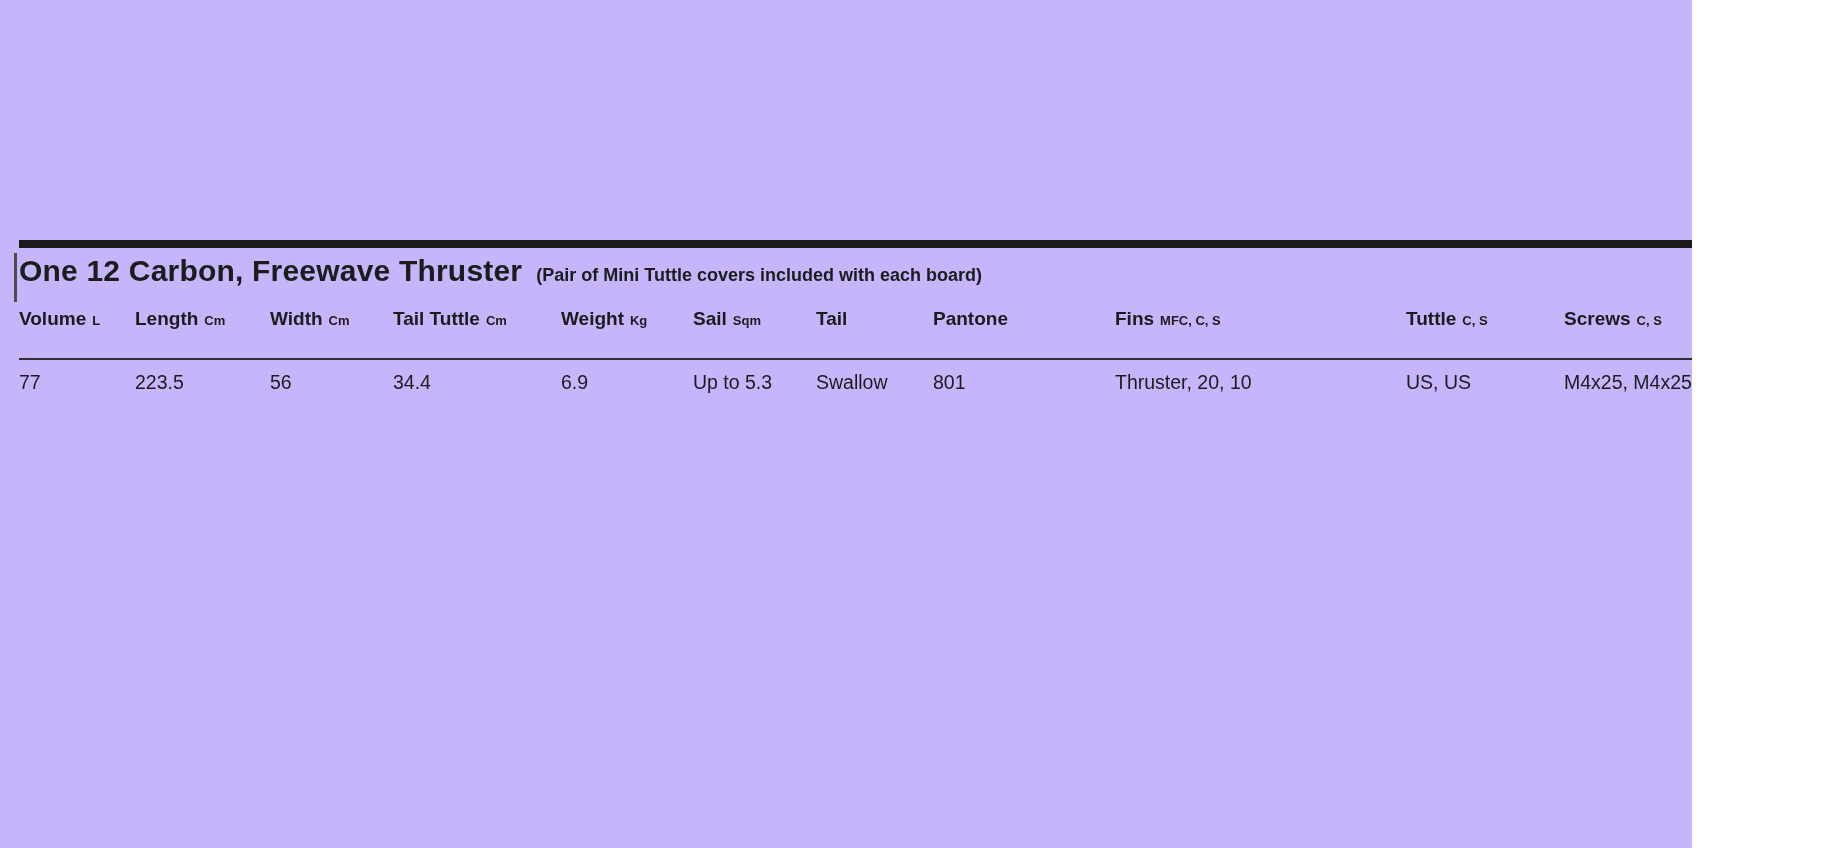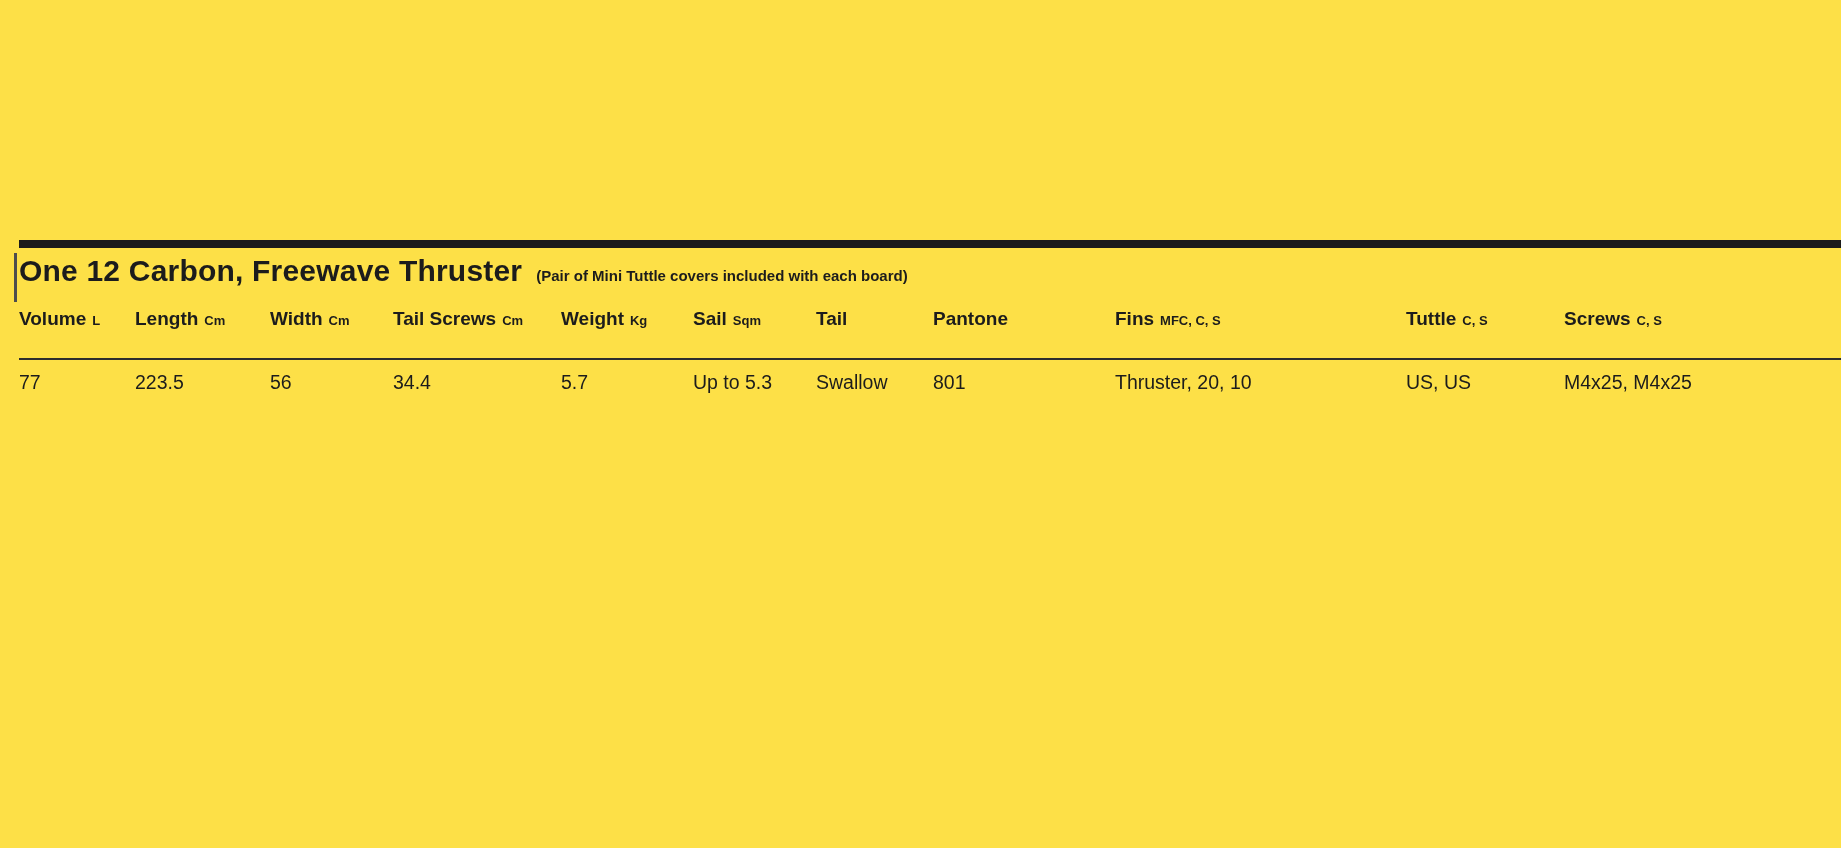--- a/index.html
+++ b/index.html
@@ -1,20 +1,20 @@
 <!DOCTYPE html>
 <html><head>
 <meta charset="utf-8">
 <style>
   html, body { margin: 0; padding: 0; background: #ffffff; }
   .page {
     position: relative;
-    width: 1841px;
+    width: 1692px;
     height: 848px;
-    background: #fde047;
+    background: #c4b5fd;
     overflow: hidden;
     font-family: "Liberation Sans", "DejaVu Sans", sans-serif;
     color: #1c1c1c;
   }
   .divider-bar {
     position: absolute;
     top: 240px; left: 19px; right: 0;
     height: 8px;
     background: #1b1b1b;
   }
@@ -33,21 +33,21 @@
   }
   .title {
     margin: 0;
     font-size: 30px;
     font-weight: 700;
     letter-spacing: 0.2px;
     color: #1c1c1c;
   }
   .title-note {
     margin-left: 14px;
-    font-size: 15px;
+    font-size: 18px;
     font-weight: 700;
     color: #1c1c1c;
   }
   table.spec {
     position: absolute;
     top: 308px; left: 19px;
     width: 1822px;
     border-collapse: collapse;
     table-layout: fixed;
   }
@@ -106,37 +106,37 @@
         <col style="width: 182px;">
         <col style="width: 291px;">
         <col style="width: 158px;">
         <col style="width: 277px;">
       </colgroup>
     <thead>
       <tr id="spec-header-row">
           <th><span>Volume</span><span class="unit">L</span></th>
           <th><span>Length</span><span class="unit">Cm</span></th>
           <th><span>Width</span><span class="unit">Cm</span></th>
-          <th><span>Tail Screws</span><span class="unit">Cm</span></th>
+          <th><span>Tail Tuttle</span><span class="unit">Cm</span></th>
           <th><span>Weight</span><span class="unit">Kg</span></th>
           <th><span>Sail</span><span class="unit">Sqm</span></th>
           <th><span>Tail</span></th>
           <th><span>Pantone</span></th>
           <th><span>Fins</span><span class="unit">MFC, C, S</span></th>
           <th><span>Tuttle</span><span class="unit">C, S</span></th>
           <th><span>Screws</span><span class="unit">C, S</span></th>
         </tr>
     </thead>
     <tbody id="spec-body">
         <tr>
           <td>77</td>
           <td>223.5</td>
           <td>56</td>
           <td>34.4</td>
-          <td>5.7</td>
+          <td>6.9</td>
           <td>Up to 5.3</td>
           <td>Swallow</td>
           <td>801</td>
           <td>Thruster, 20, 10</td>
           <td>US, US</td>
           <td>M4x25, M4x25</td>
         </tr>
       </tbody>
   </table>
 

